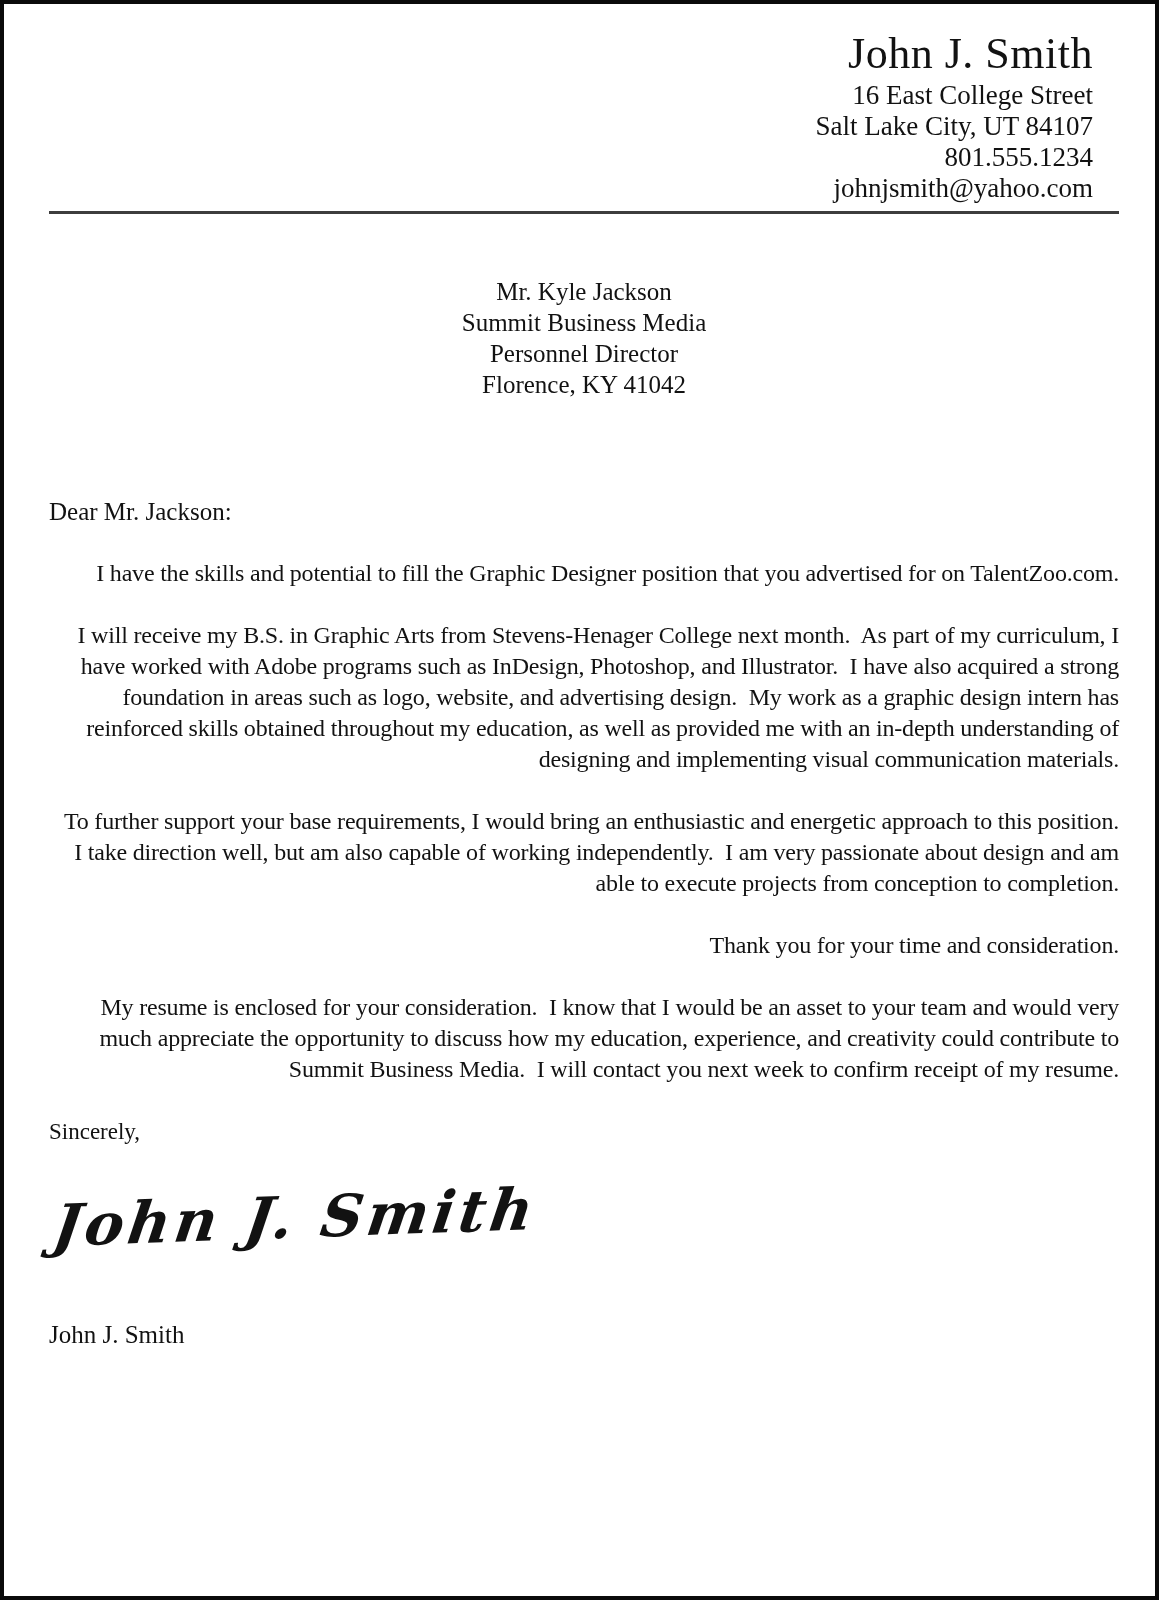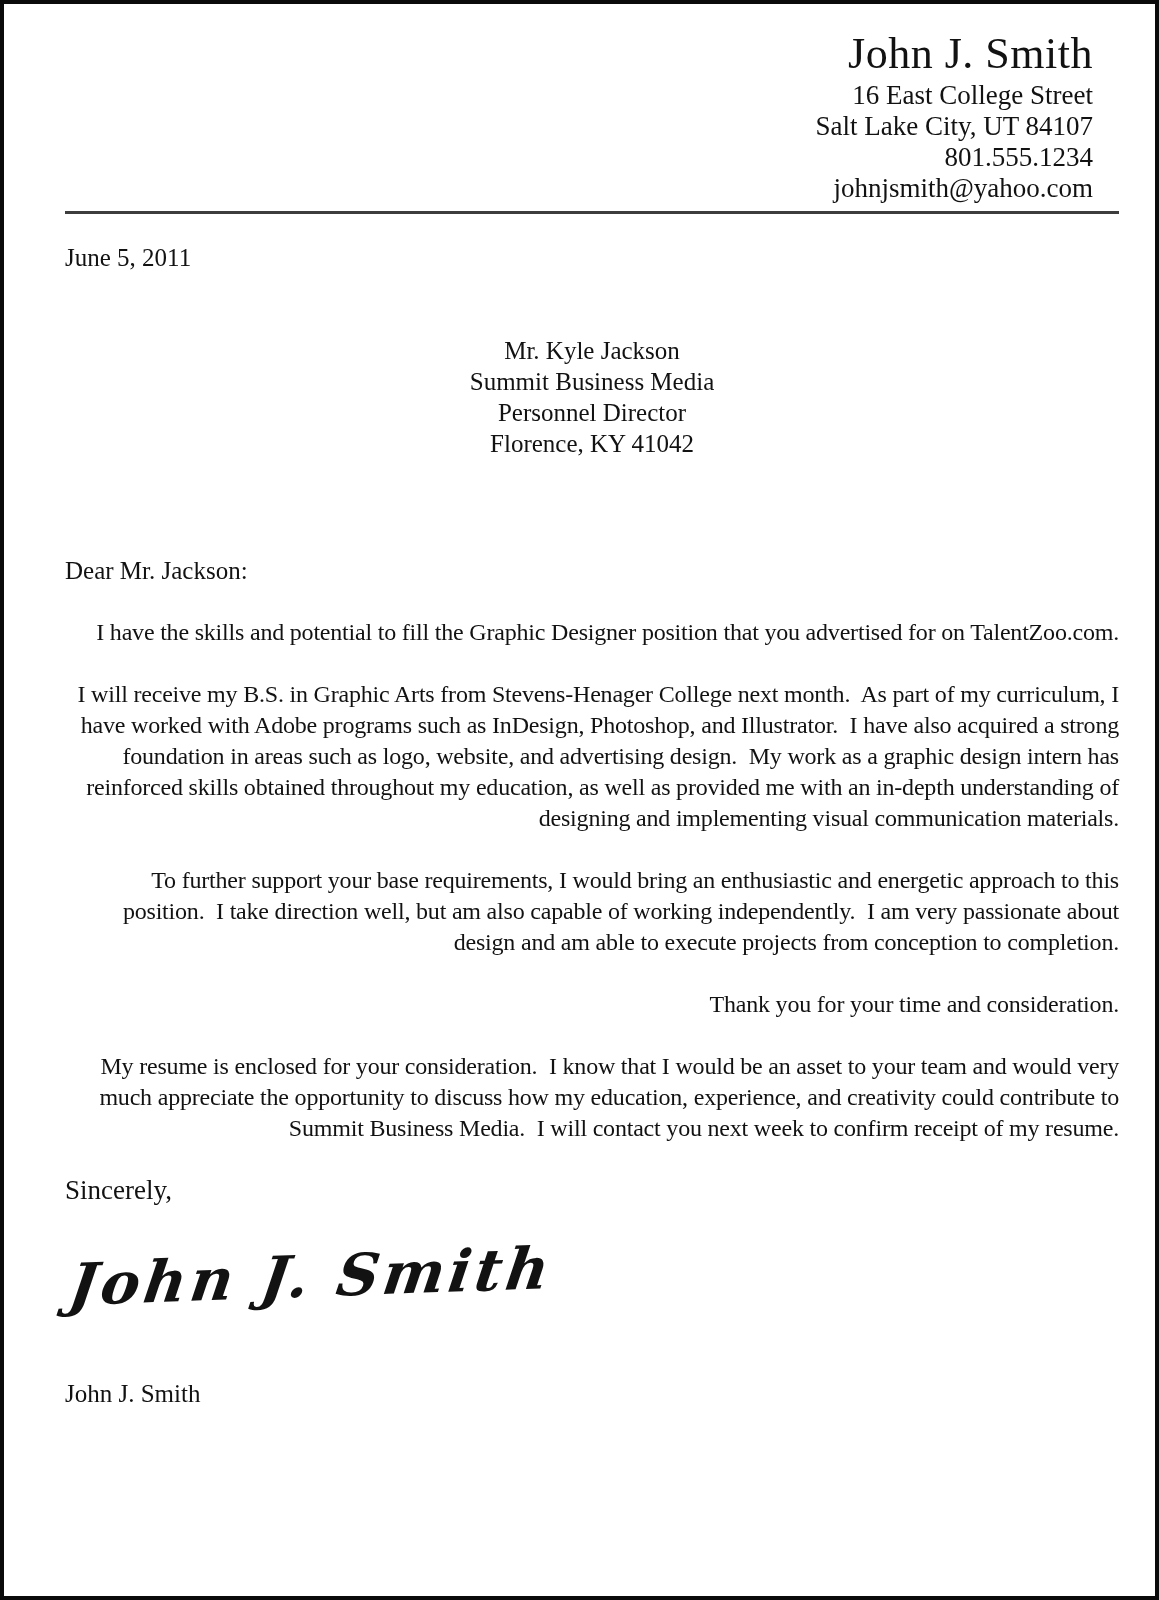--- a/index.html
+++ b/index.html
@@ -7,21 +7,21 @@
     padding: 0;
     background: #ffffff;
   }
   .page {
     position: relative;
     width: 1159px;
     height: 1600px;
     box-sizing: border-box;
     background: #ffffff;
     border: 4px solid #0a0a0a;
-    padding: 24px 36px 0 61px;
+    padding: 24px 36px 0 45px;
     font-family: "Liberation Serif", "DejaVu Serif", serif;
     color: #121212;
     overflow: hidden;
   }
   
   .letterhead {
     text-align: right;
     padding-right: 26px;
   }
   .letterhead .name {
@@ -61,21 +61,21 @@
   p.body-paragraph {
     margin: 31px 0 0 0;
     font-size: 24px;
     line-height: 31px;
     letter-spacing: -0.2px;
     white-space: pre-wrap;
     text-align: right;
   }
   .valediction {
     margin-top: 31px;
-    font-size: 27px;
+    font-size: 23px;
     line-height: 31px;
   }
   
   .signature {
     margin-top: 36px;
     height: 86px;
     display: flex;
     align-items: center;
   }
   .signature-script {
@@ -102,21 +102,20 @@
   <div class="letterhead">
     <div class="name">John J. Smith</div>
     <div class="contact-line">16 East College Street</div>
     <div class="contact-line">Salt Lake City, UT 84107</div>
     <div class="contact-line">801.555.1234</div>
     <div class="contact-line">johnjsmith@yahoo.com</div>
   </div>
 
   <div class="header-divider"></div>
 
-  <div class="date-line">June 5, 2011</div>
 
   <div class="recipient">
     <div class="recipient-line">Mr. Kyle Jackson</div>
     <div class="recipient-line">Summit Business Media</div>
     <div class="recipient-line">Personnel Director</div>
     <div class="recipient-line">Florence, KY 41042</div>
   </div>
 
   <div class="salutation">Dear Mr. Jackson:</div>
 

